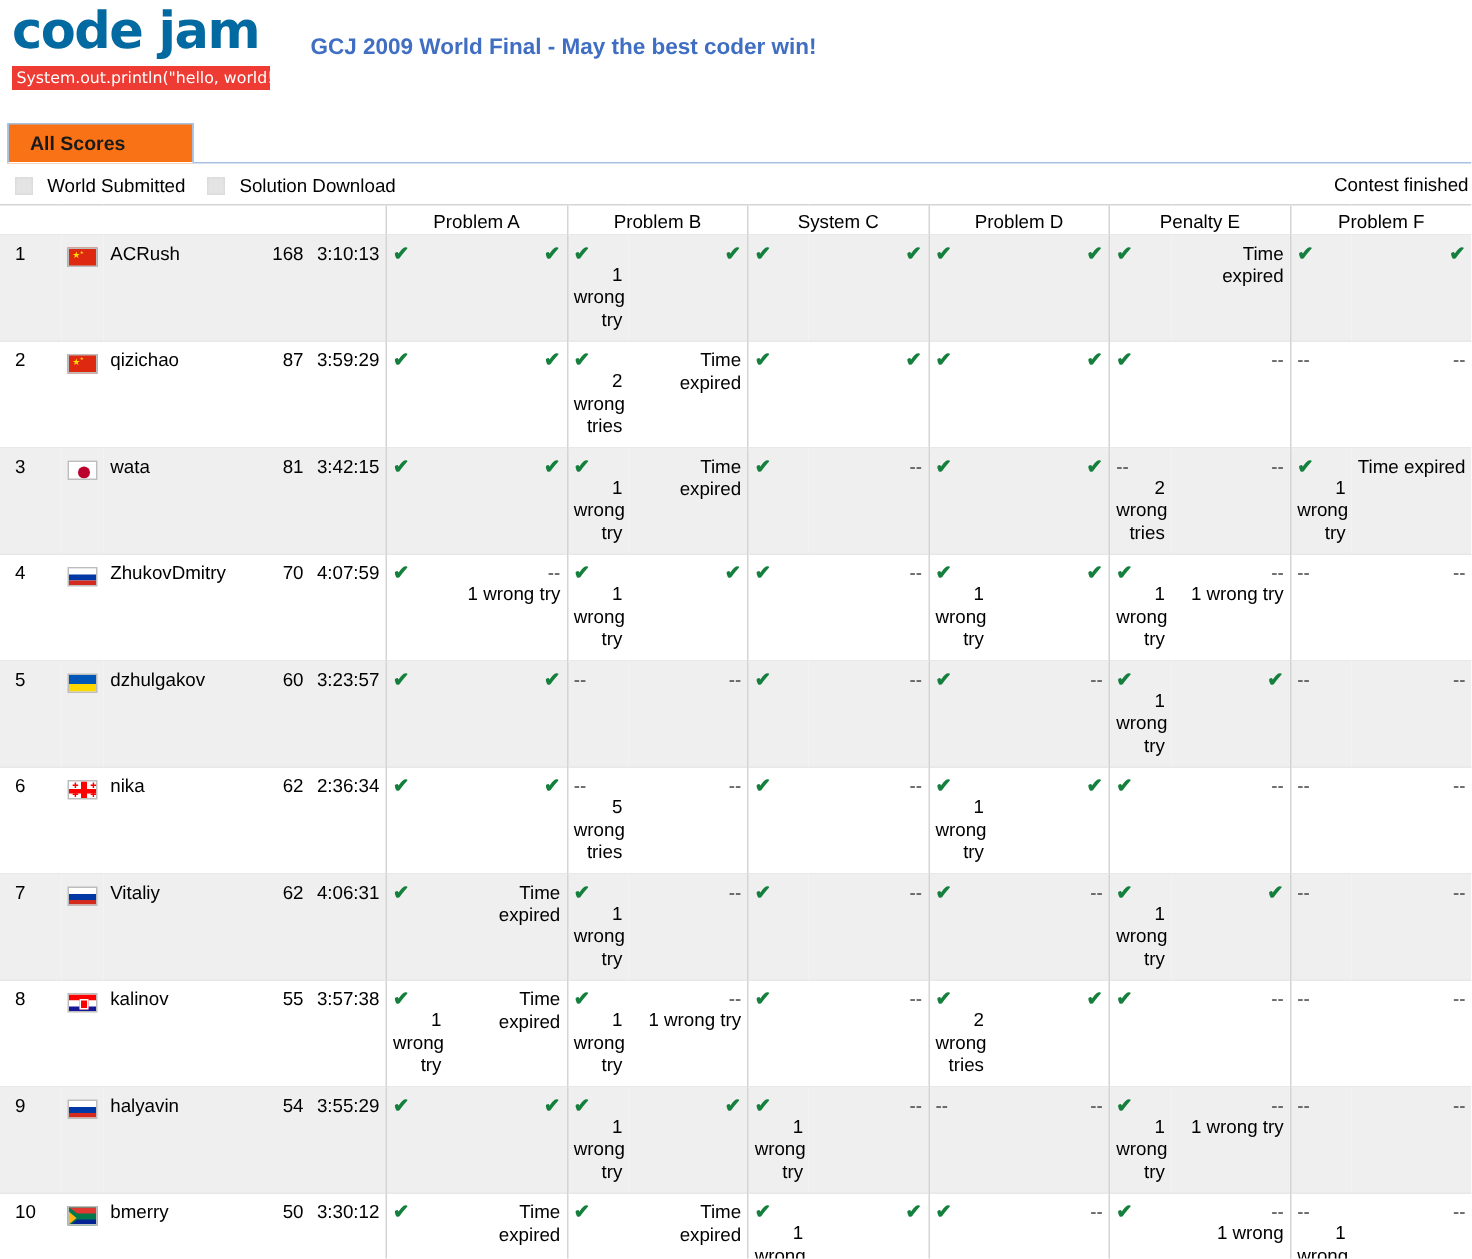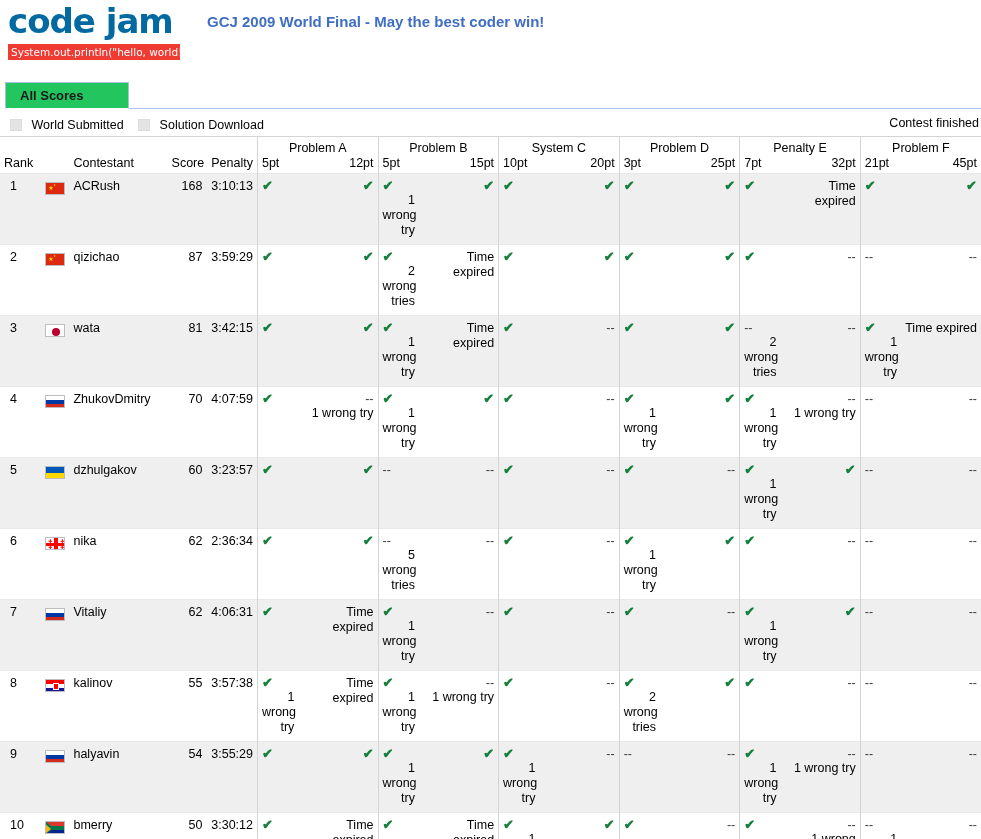--- a/index.html
+++ b/index.html
@@ -32,21 +32,21 @@
     font-family: "DejaVu Sans", sans-serif;
     font-size: 10.5px;
     padding: 2px 3px 2px 3px;
     width: 172px;
     white-space: nowrap;
     overflow: hidden;
     line-height: 12px;
   }
   #contest-title {
     position: absolute;
-    left: 207px; top: 13px;
+    left: 207px; top: 23px;
     font-size: 15px;
     font-weight: bold;
     color: #3f6ec2;
     white-space: nowrap;
   }
 
   
   #tabbar {
     position: relative;
     height: 27px;
@@ -54,21 +54,21 @@
     border-bottom: 1px solid #a8c1e0;
   }
   .tab {
     position: absolute;
     left: 0; top: 0;
     height: 27px;
     padding: 5px 44px 0 14px;
     font-size: 13px;
     font-weight: bold;
     color: #1a1a1a;
-    background: #22c55e;
+    background: #f97316;
     border: 1px solid #a8c1e0;
     border-bottom: 1px solid #ffffff;
     white-space: nowrap;
   }
 
   
   #optionsbar {
     position: relative;
     height: 27px;
     padding-top: 6px;
@@ -268,39 +268,20 @@
   <thead>
     <tr class="grp" id="grp-row">
         <th class="spacer" colspan="5"></th>
         <th class="vsep t-center" colspan="2">Problem A</th>
         <th class="vsep t-center" colspan="2">Problem B</th>
         <th class="vsep t-center" colspan="2">System C</th>
         <th class="vsep t-center" colspan="2">Problem D</th>
         <th class="vsep t-center" colspan="2">Penalty E</th>
         <th class="vsep t-center" colspan="2">Problem F</th>
       </tr>
-    <tr class="sub" id="sub-row">
-        <th class="t-left">Rank</th>
-        <th class="t-left"></th>
-        <th class="t-left">Contestant</th>
-        <th class="t-right">Score</th>
-        <th class="t-right">Penalty</th>
-        <th class="vsep t-left">5pt</th>
-        <th class="t-right">12pt</th>
-        <th class="vsep t-left">5pt</th>
-        <th class="t-right">15pt</th>
-        <th class="vsep t-left">10pt</th>
-        <th class="t-right">20pt</th>
-        <th class="vsep t-left">3pt</th>
-        <th class="t-right">25pt</th>
-        <th class="vsep t-left">7pt</th>
-        <th class="t-right">32pt</th>
-        <th class="vsep t-left">21pt</th>
-        <th class="t-right">45pt</th>
-      </tr>
   </thead>
   <tbody id="board-body">
       <tr class="odd">
         <td class="rank">1</td>
         <td class="flagc" title="China"><span class="flag flag-cn"><span class="s1">★</span><span class="s2">★</span></span></td>
         <td class="name">ACRush</td>
         <td class="score">168</td>
         <td class="penalty">3:10:13</td>
         <td class="cell vsep">
           <span class="tick">✔</span>

